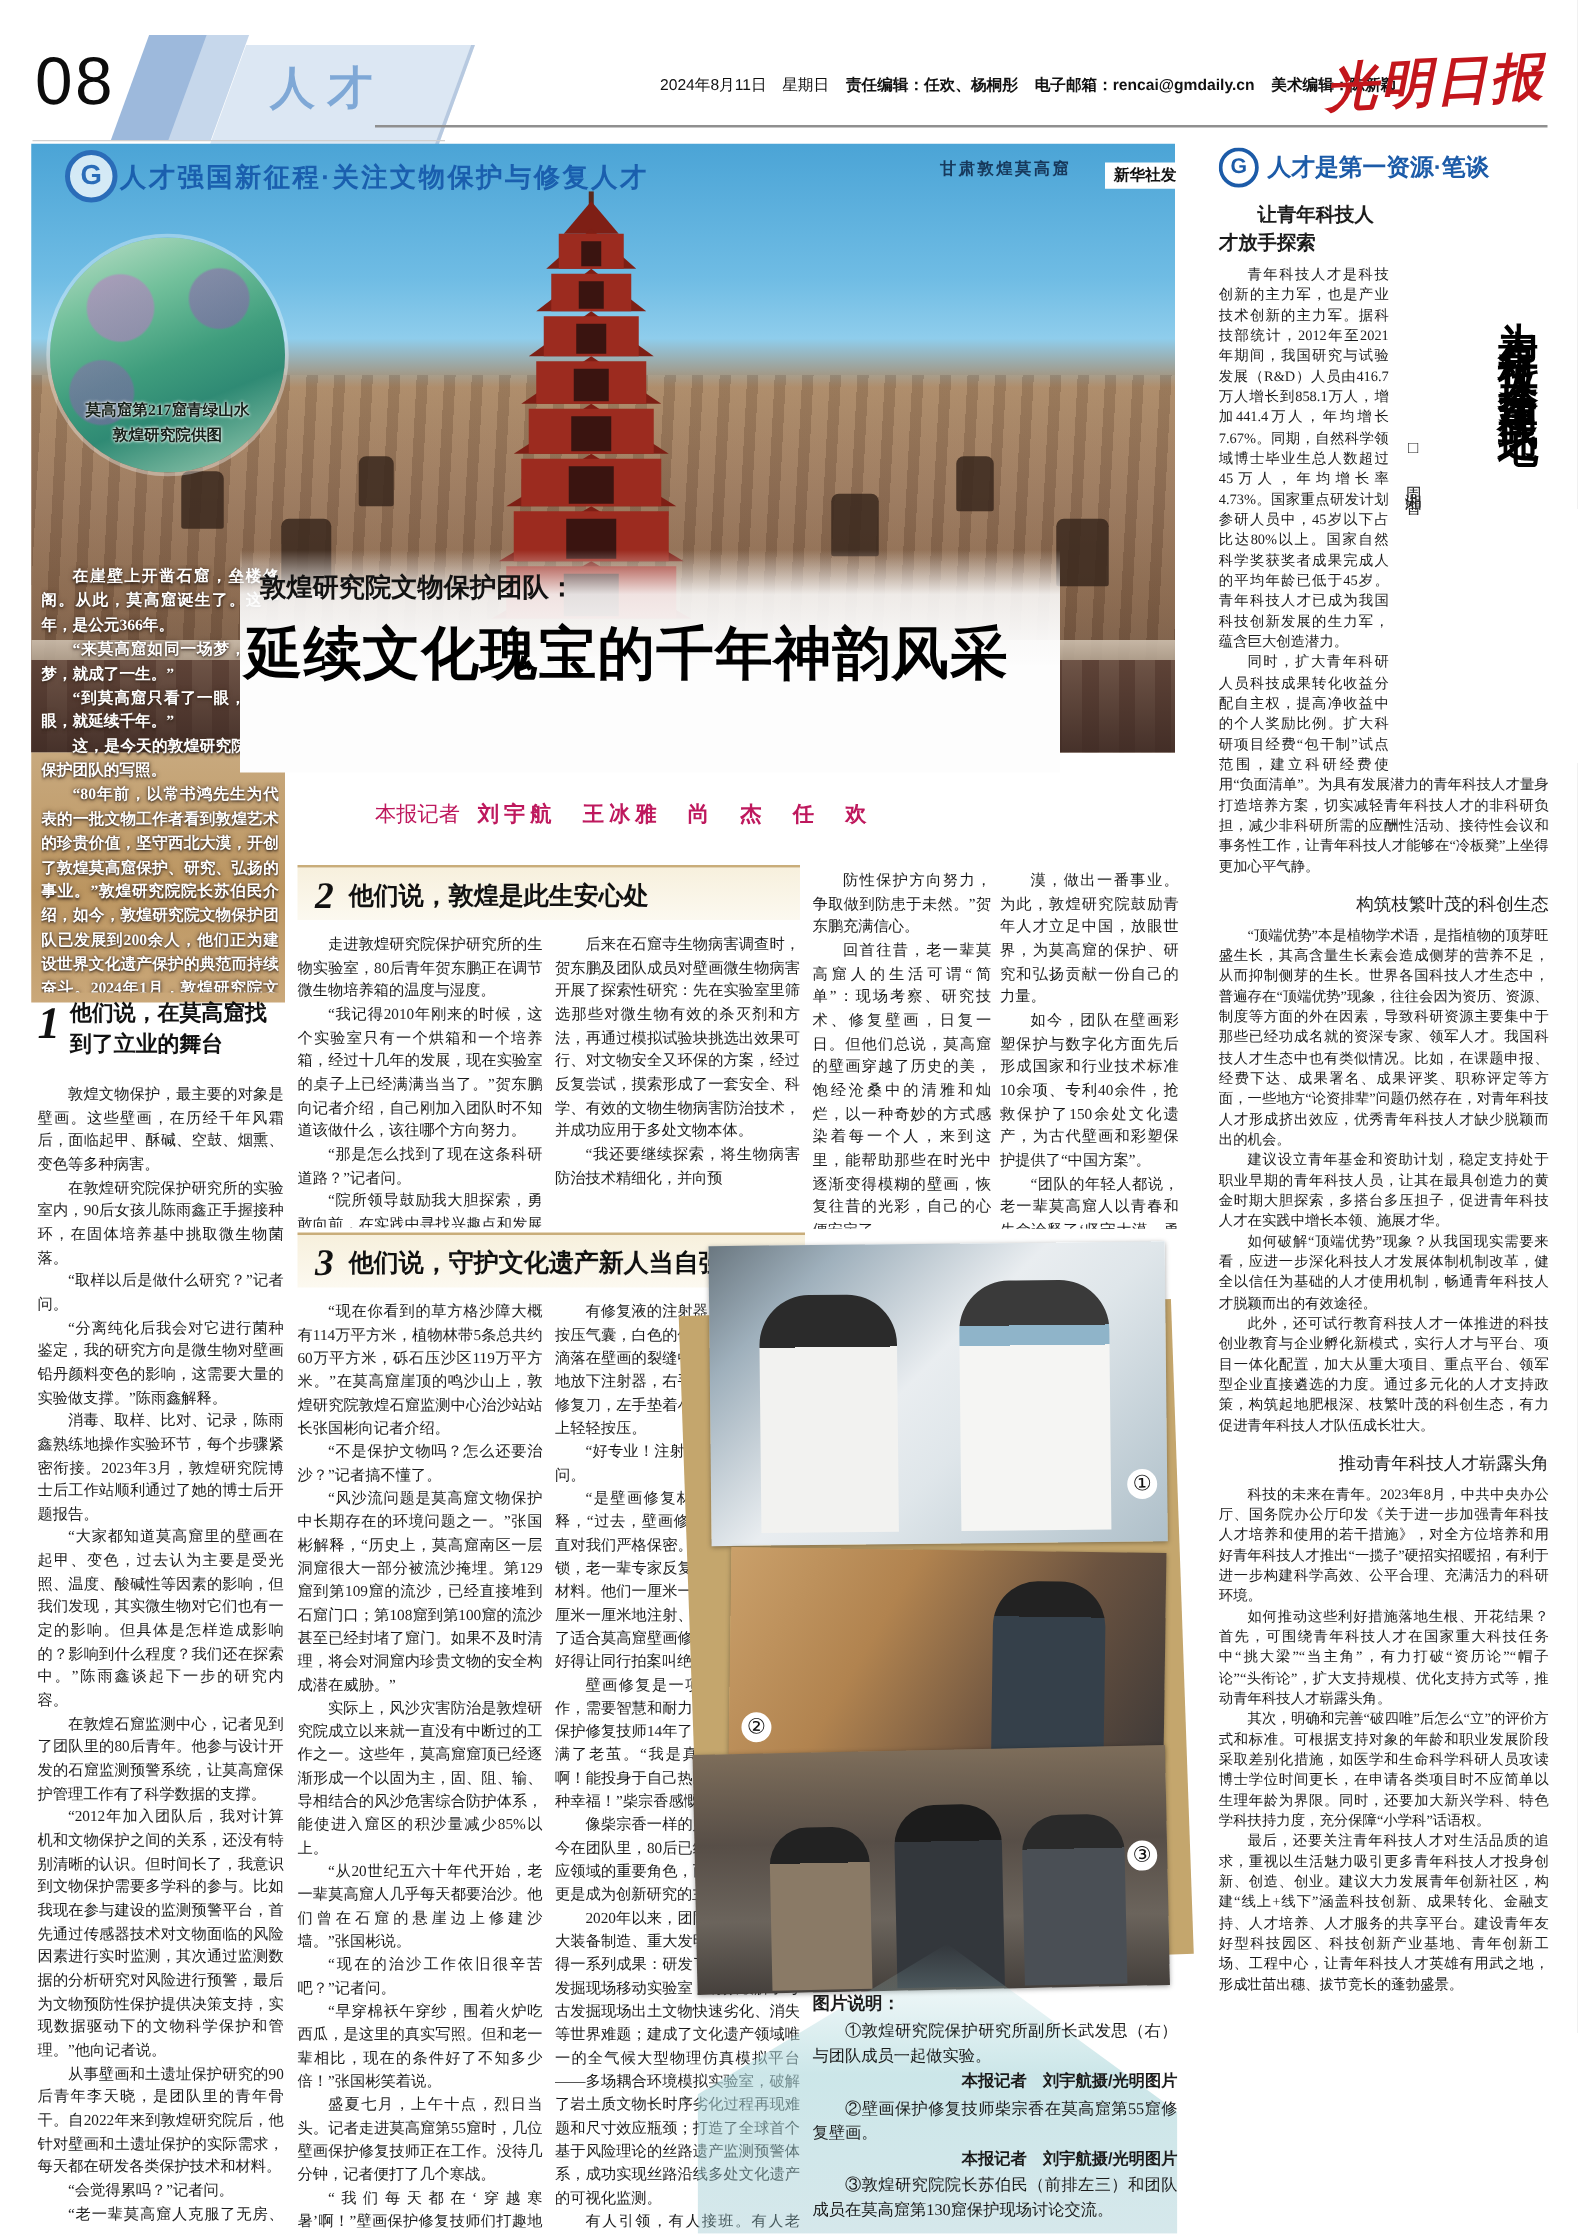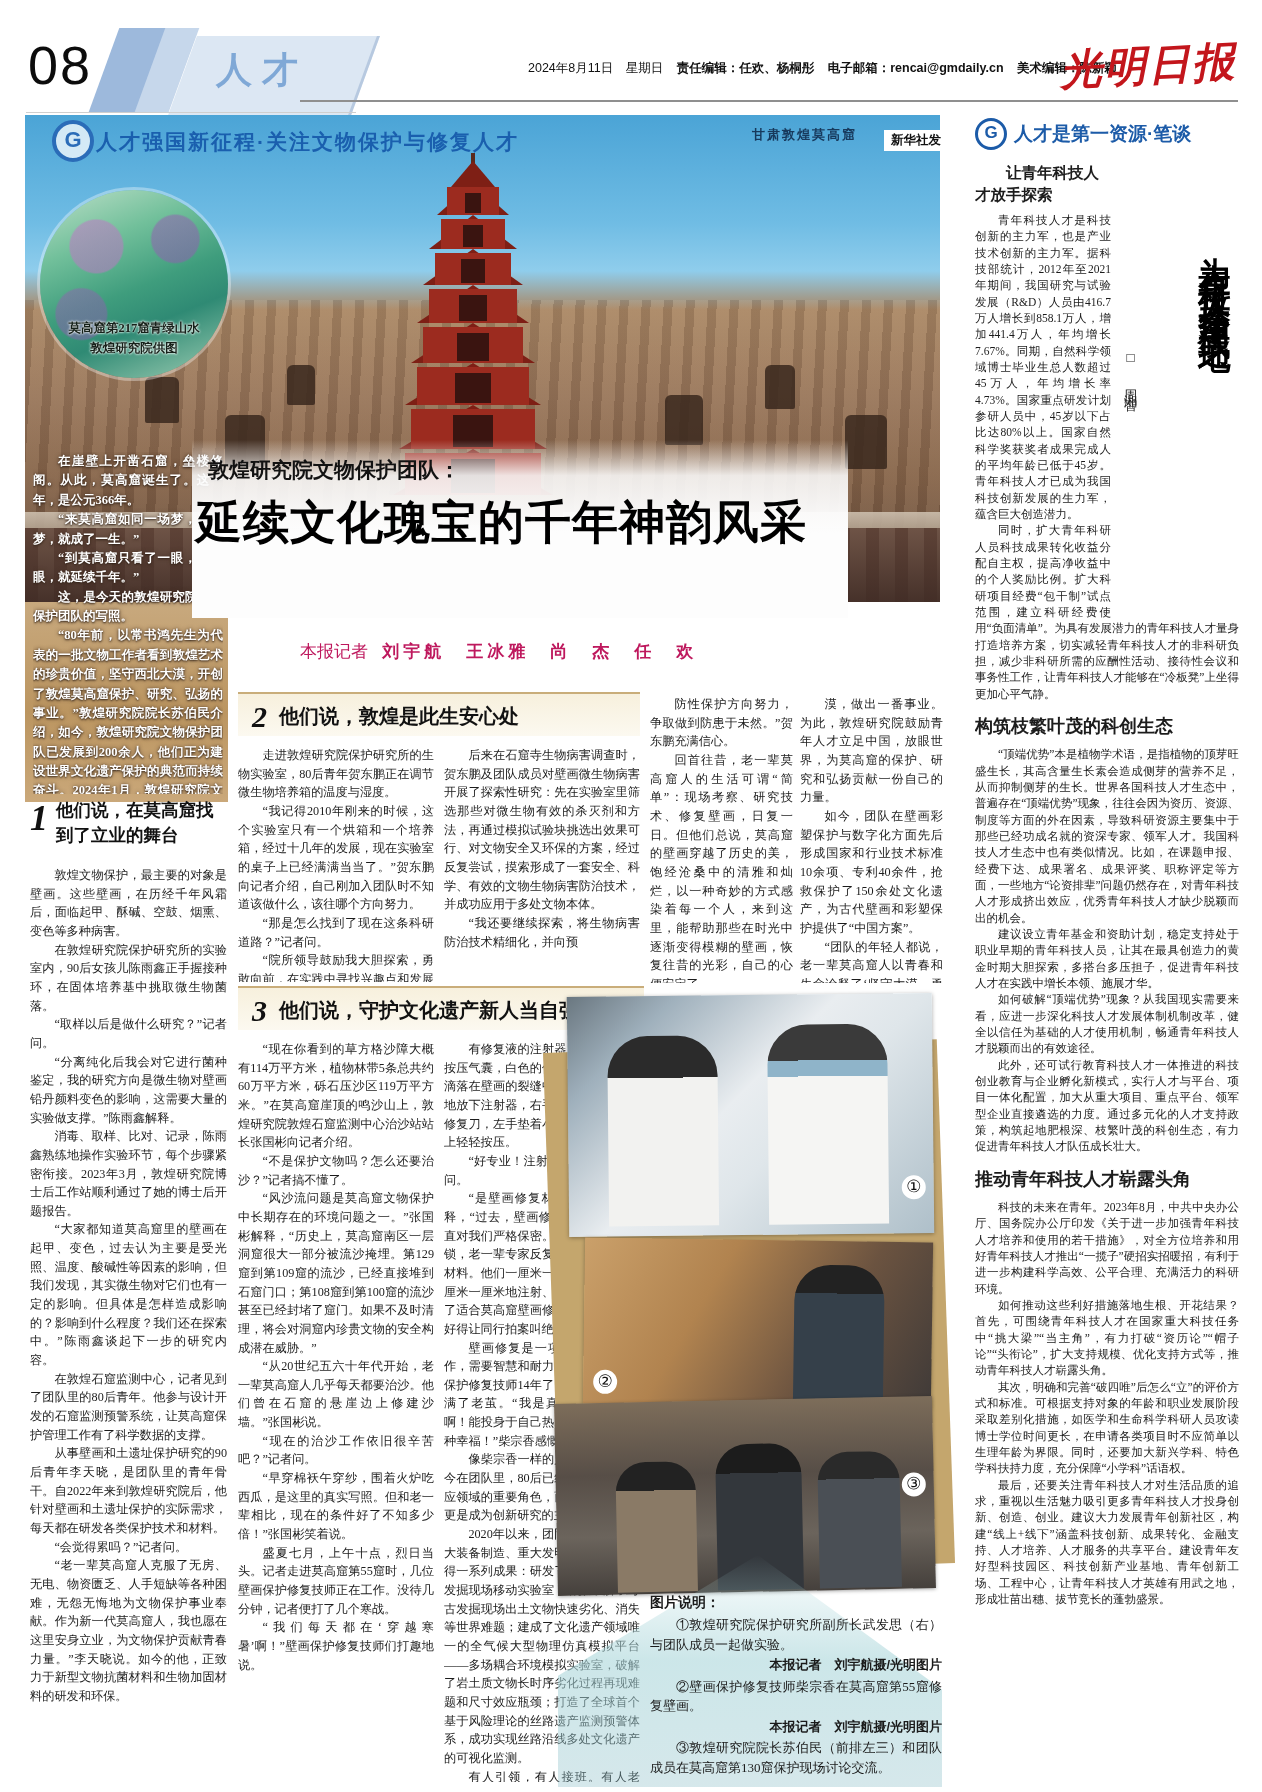--- a/index.html
+++ b/index.html
@@ -92,21 +92,21 @@
   .oped-hdr{display:flex;align-items:center;gap:7px;margin-bottom:12px}
   .oped-g{width:26px;height:26px;border:3.5px solid #1c5ba8;border-radius:50%;color:#1c5ba8;background:#fff;
     font-family:"Liberation Sans",sans-serif;font-weight:700;font-size:17px;line-height:24px;text-align:center;flex:0 0 auto}
   .oped-hdr-text{font-size:19px;font-weight:700;font-family:"Liberation Sans",sans-serif;color:#1c5ba8;white-space:nowrap}
   .oped-float{float:right;width:118px;height:420px;position:relative;margin:18px 0 6px 10px}
   .oped-title{position:absolute;right:0;top:52px;writing-mode:vertical-rl;font-size:32px;font-weight:900;
     letter-spacing:7px;line-height:1.55;height:312px;color:#000}
   .oped-author{position:absolute;left:0;top:170px;writing-mode:vertical-rl;font-size:13.5px;letter-spacing:5px;color:#222}
   .oped-body{font-size:11.5px;line-height:1.42;color:#1c1c1c}
   .oped-sub1{font-family:"Liberation Sans",sans-serif;font-weight:700;font-size:15.5px;margin:10px 0 6px;text-indent:2em;text-align:left}
-  .oped-sub{font-family:"Liberation Sans",sans-serif;font-weight:700;font-size:18px;text-align:left;margin:12px 0 7px;text-indent:0}
+  .oped-sub{font-family:"Liberation Sans",sans-serif;font-weight:400;font-size:14px;text-align:right;margin:12px 0 7px;text-indent:0}
 </style>
 </head>
 <body>
 
 <div id="page">
 
   <div class="hdr-num">08</div>
   <div class="hdr-shape-a"></div>
   <div class="hdr-shape-b"></div>
   <div class="hdr-shape-c"></div>
@@ -202,20 +202,21 @@
     <span class="sec1-title">他们说，在莫高窟找到了立业的舞台</span>
   </div>
   <div class="body-col" style="left:30px;top:866px;width:197px;height:916px">
       <p>敦煌文物保护，最主要的对象是壁画。这些壁画，在历经千年风霜后，面临起甲、酥碱、空鼓、烟熏、变色等多种病害。</p>
       <p>在敦煌研究院保护研究所的实验室内，90后女孩儿陈雨鑫正手握接种环，在固体培养基中挑取微生物菌落。</p>
       <p>“取样以后是做什么研究？”记者问。</p>
       <p>“分离纯化后我会对它进行菌种鉴定，我的研究方向是微生物对壁画铅丹颜料变色的影响，这需要大量的实验做支撑。”陈雨鑫解释。</p>
       <p>消毒、取样、比对、记录，陈雨鑫熟练地操作实验环节，每个步骤紧密衔接。2023年3月，敦煌研究院博士后工作站顺利通过了她的博士后开题报告。</p>
       <p>“大家都知道莫高窟里的壁画在起甲、变色，过去认为主要是受光照、温度、酸碱性等因素的影响，但我们发现，其实微生物对它们也有一定的影响。但具体是怎样造成影响的？影响到什么程度？我们还在探索中。”陈雨鑫谈起下一步的研究内容。</p>
       <p>在敦煌石窟监测中心，记者见到了团队里的80后青年。他参与设计开发的石窟监测预警系统，让莫高窟保护管理工作有了科学数据的支撑。</p>
+      <p>“2012年加入团队后，我对计算机和文物保护之间的关系，还没有特别清晰的认识。但时间长了，我意识到文物保护需要多学科的参与。比如我现在参与建设的监测预警平台，首先通过传感器技术对文物面临的风险因素进行实时监测，其次通过监测数据的分析研究对风险进行预警，最后为文物预防性保护提供决策支持，实现数据驱动下的文物科学保护和管理。”他向记者说。</p>
       <p>从事壁画和土遗址保护研究的90后青年李天晓，是团队里的青年骨干。自2022年来到敦煌研究院后，他针对壁画和土遗址保护的实际需求，每天都在研发各类保护技术和材料。</p>
       <p>“会觉得累吗？”记者问。</p>
       <p>“老一辈莫高窟人克服了无房、无电、物资匮乏、人手短缺等各种困难，无怨无悔地为文物保护事业奉献。作为新一代莫高窟人，我也愿在这里安身立业，为文物保护贡献青春力量。”李天晓说。如今的他，正致力于新型文物抗菌材料和生物加固材料的研发和环保。</p>
     </div>
 
   <div class="sec-head" style="left:238px;top:692px;width:402px;height:44px">
     <span class="sec-num">2</span>
     <span class="sec-title">他们说，敦煌是此生安心处</span>
   </div>
   <div class="body-col" style="left:238px;top:746px;width:196px;height:236px">
@@ -239,20 +240,21 @@
     </div>
 
   <div class="sec-head" style="left:238px;top:986px;width:406px;height:44px">
     <span class="sec-num">3</span>
     <span class="sec-title">他们说，守护文化遗产新人当自强</span>
   </div>
   <div class="body-col" style="left:238px;top:1040px;width:196px;height:742px">
       <p>“现在你看到的草方格沙障大概有114万平方米，植物林带5条总共约60万平方米，砾石压沙区119万平方米。”在莫高窟崖顶的鸣沙山上，敦煌研究院敦煌石窟监测中心治沙站站长张国彬向记者介绍。</p>
       <p>“不是保护文物吗？怎么还要治沙？”记者搞不懂了。</p>
       <p>“风沙流问题是莫高窟文物保护中长期存在的环境问题之一。”张国彬解释，“历史上，莫高窟南区一层洞窟很大一部分被流沙掩埋。第129窟到第109窟的流沙，已经直接堆到石窟门口；第108窟到第100窟的流沙甚至已经封堵了窟门。如果不及时清理，将会对洞窟内珍贵文物的安全构成潜在威胁。”</p>
+      <p>实际上，风沙灾害防治是敦煌研究院成立以来就一直没有中断过的工作之一。这些年，莫高窟窟顶已经逐渐形成一个以固为主，固、阻、输、导相结合的风沙危害综合防护体系，能使进入窟区的积沙量减少85%以上。</p>
       <p>“从20世纪五六十年代开始，老一辈莫高窟人几乎每天都要治沙。他们曾在石窟的悬崖边上修建沙墙。”张国彬说。</p>
       <p>“现在的治沙工作依旧很辛苦吧？”记者问。</p>
       <p>“早穿棉袄午穿纱，围着火炉吃西瓜，是这里的真实写照。但和老一辈相比，现在的条件好了不知多少倍！”张国彬笑着说。</p>
       <p>盛夏七月，上午十点，烈日当头。记者走进莫高窟第55窟时，几位壁画保护修复技师正在工作。没待几分钟，记者便打了几个寒战。</p>
       <p>“我们每天都在‘穿越寒暑’啊！”壁画保护修复技师们打趣地说。</p>
     </div>
   <div class="body-col" style="left:444px;top:1040px;width:196px;height:742px">
       <p>有修复液的注射器，小心翼翼地按压气囊，白色的修复液顺着针头尖滴落在壁画的裂缝中。接着，她熟练地放下注射器，右手拿起自制的木制修复刀，左手垫着小块白纸，在裂缝上轻轻按压。</p>
       <p>“好专业！注射的是什么？”记者问。</p>
       <p>“是壁画修复材料。”柴宗香解释，“过去，壁画修复用什么材料一直对我们严格保密。为了打破技术封锁，老一辈专家反复试验，遍寻修复材料。他们一厘米一厘米地喷洒，一厘米一厘米地注射、贴压，最终找到了适合莫高窟壁画修复的材料，效果好得让同行拍案叫绝。”</p>

